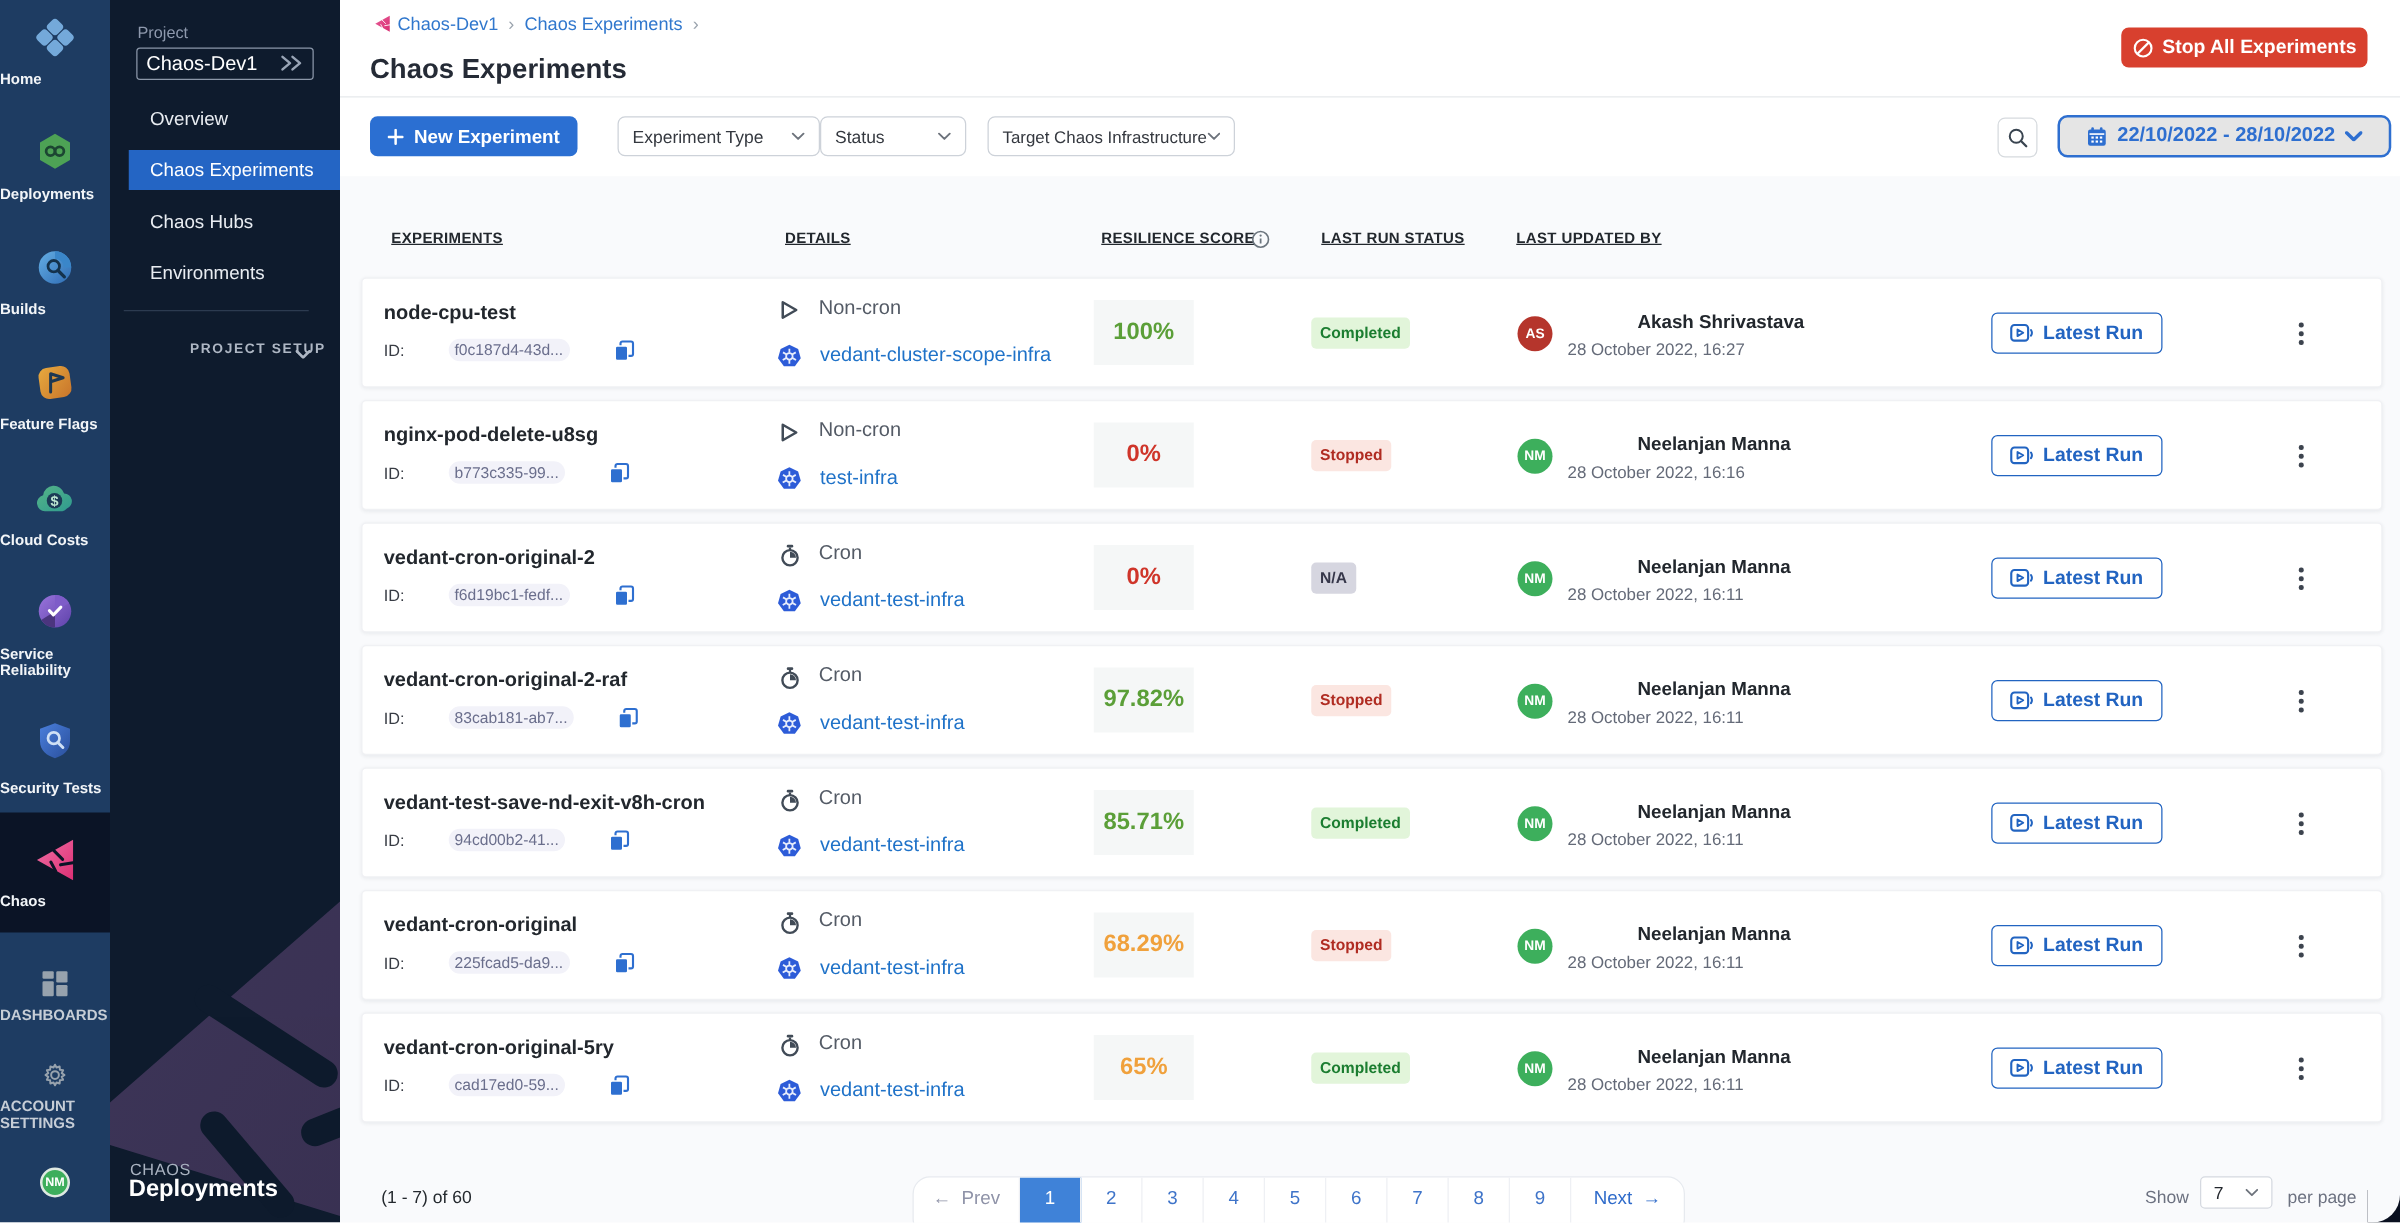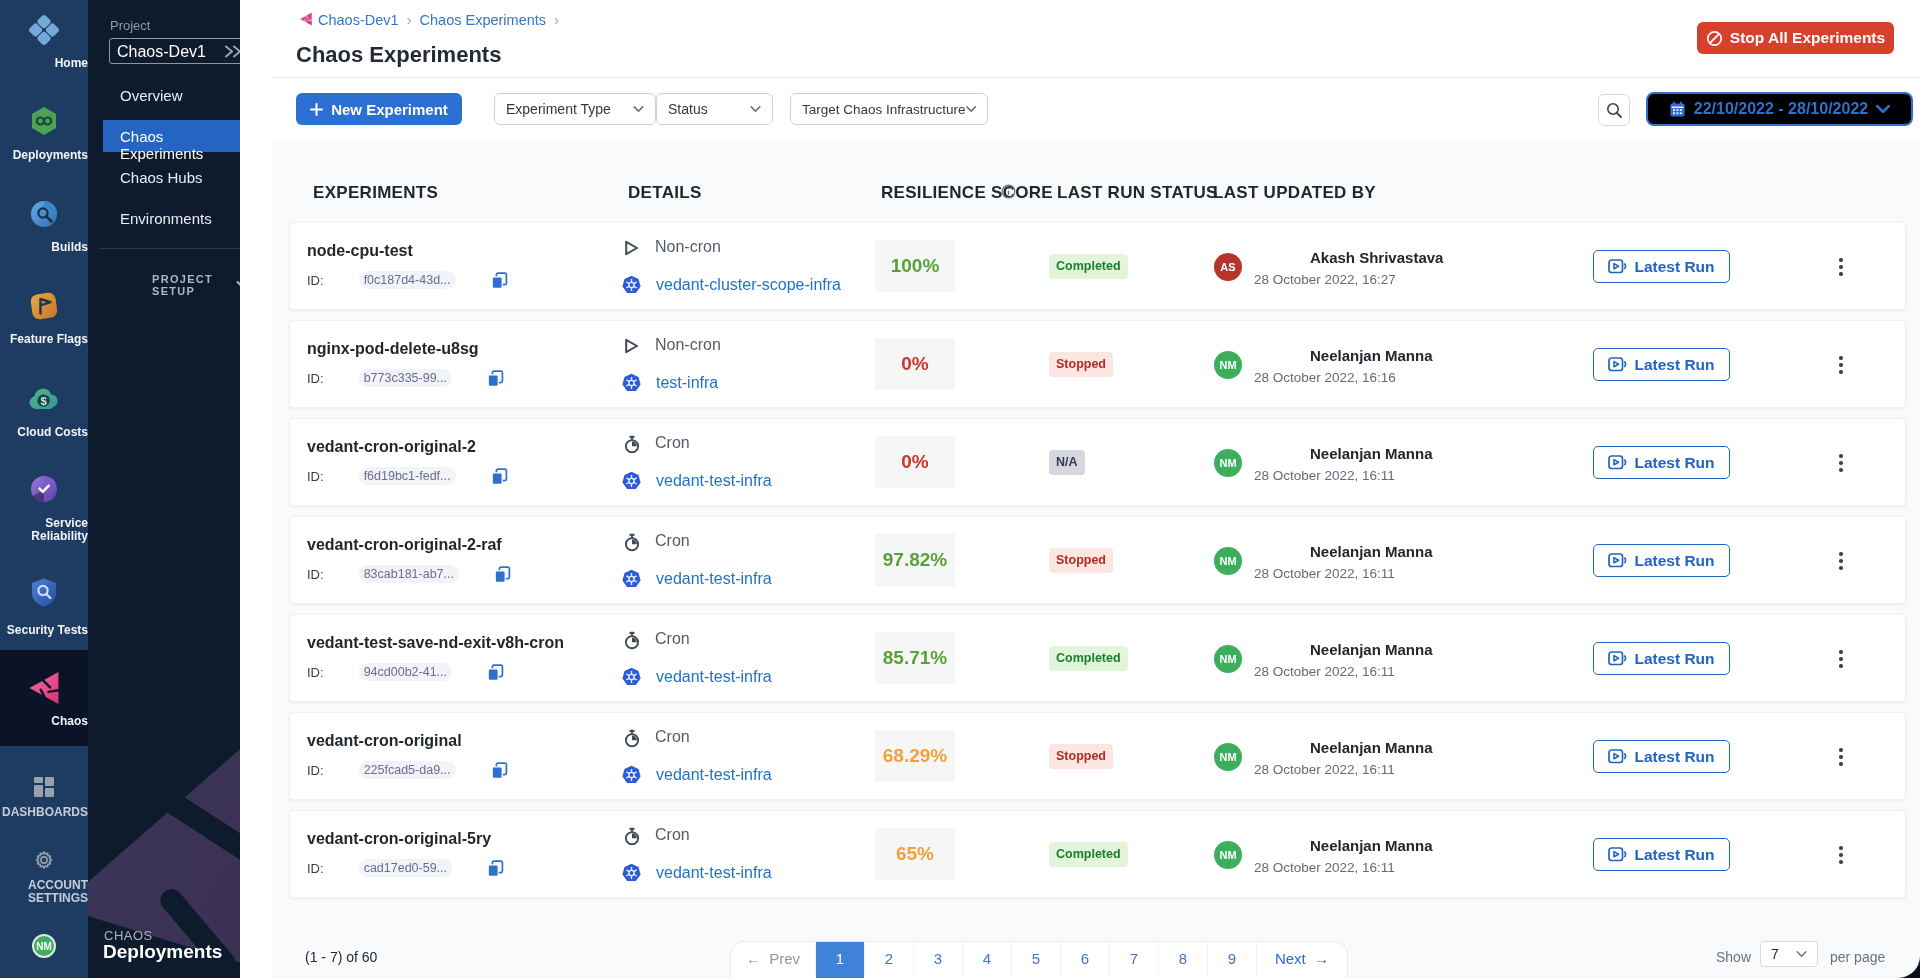--- a/index.html
+++ b/index.html
@@ -1,25 +1,25 @@
 <!DOCTYPE html>
 <html><head><meta charset="utf-8"><title>Chaos Experiments</title>
 <style>
 * { margin:0; padding:0; box-sizing:border-box; }
 html,body { width:1920px; height:978px; overflow:hidden; }
 body { font-family:"Liberation Sans", sans-serif; background:#ffffff; position:relative; }
 .abs { position:absolute; }
 #leftbar { position:absolute; left:0; top:0; width:88px; height:978px; background:#1e3c62; z-index:3; }
-.lnav { position:absolute; left:0; width:88px; text-align:right; }
+.lnav { position:absolute; left:0; width:108px; text-align:left; }
 .lnav .lbl { color:#f2f5f8; font-size:12px; font-weight:bold; line-height:13px; margin-top:5px; }
 .lnav .lbl.dim { color:#c6cdd6; font-weight:bold; }
-#projbar { position:absolute; left:88px; top:0; width:152px; height:978px; background:#0e1b2d; z-index:2; overflow:hidden; }
+#projbar { position:absolute; left:88px; top:0; width:184px; height:978px; background:#0e1b2d; z-index:2; overflow:hidden; }
 #main { position:absolute; left:272px; top:0; width:1648px; height:978px; background:#ffffff; }
 #listarea { position:absolute; left:0; top:141px; width:1648px; height:837px; background:#f9fafc; }
-.hdr { position:absolute; top:183px; font-size:17px; font-weight:bold; color:#22272d; letter-spacing:0.3px; }
+.hdr { position:absolute; top:183px; font-size:12px; font-weight:bold; color:#22272d; letter-spacing:0.3px;text-decoration:underline; }
 .card { position:absolute; left:17px; width:1617px; height:88px; background:#ffffff; border:1px solid #f0f1f4; border-radius:4px; box-shadow:0 1px 3px rgba(40,50,70,0.07); }
 .rname { position:absolute; left:17px; top:19px; font-size:16px; font-weight:bold; color:#22272d; }
 .idrow { position:absolute; left:17px; top:48px; display:flex; align-items:center;gap:28px; }
 .idlbl { font-size:13px; color:#383c44; margin-right:7px; }
 .idpill { height:18px; line-height:18px; padding:0 5px; background:#f2f2f9; border-radius:9px; font-size:12.5px; color:#6a6e8c; margin-right:7px; }
 .typtxt { position:absolute; left:365px; top:15px; font-size:16px; color:#545b66; }
 .inflnk { position:absolute; left:366px; top:53px; font-size:16px; color:#1f72c8; }
 .scorebox { position:absolute; left:585px; top:17px; width:80px; height:52px; background:#f5f7f7; display:flex; align-items:center; justify-content:center; font-size:19px; font-weight:bold; }
 .badge { position:absolute; left:759px; top:31px; height:25px; line-height:25px; padding:0 7px; border-radius:4px; font-size:12.5px; font-weight:bold; }
 .avatar { position:absolute; left:924px; top:30px; width:28px; height:28px; border-radius:50%; color:#fff; font-size:11px; font-weight:bold; text-align:center; line-height:28px; }
@@ -229,21 +229,21 @@
       <svg width="11" height="6" viewBox="0 0 12 7">
         <path d="M1 1 L6 6 L11 1" fill="none" stroke="#6d737c" stroke-width="1.8" stroke-linecap="round" stroke-linejoin="round"></path>
       </svg>
     </div>
 <div class="abs" style="left:1326px;top:94px;width:32px;height:32px;border:1px solid #d6dade;border-radius:6px;display:flex;align-items:center;justify-content:center;background:#fff;">
       <svg width="17" height="17" viewBox="0 0 17 17">
 <circle cx="7" cy="7" r="5.2" fill="none" stroke="#394450" stroke-width="1.6"></circle>
 <line x1="11" y1="11" x2="15" y2="15" stroke="#394450" stroke-width="1.8" stroke-linecap="round"></line>
 </svg>
     </div>
-<div class="abs" style="left:1374px;top:92px;width:267px;height:34px;border:2px solid #2e6fd0;border-radius:8px;background:#000000;display:flex;align-items:center;justify-content:center;gap:8px;color:#2e6fd0;font-size:16px;font-weight:bold;">
+<div class="abs" style="left:1374px;top:92px;width:267px;height:34px;border:2px solid #2e6fd0;border-radius:8px;background:#e5e5e5;display:flex;align-items:center;justify-content:center;gap:8px;color:#2e6fd0;font-size:16px;font-weight:bold;">
       <svg width="17" height="17" viewBox="0 0 17 17">
 <rect x="1.4" y="2.6" width="14.2" height="13" rx="1.8" fill="#2e6fd0"></rect>
 <rect x="4" y="0.8" width="2.1" height="3.4" rx="1" fill="#2e6fd0"></rect>
 <rect x="10.9" y="0.8" width="2.1" height="3.4" rx="1" fill="#2e6fd0"></rect>
 <rect x="2.6" y="5.6" width="11.8" height="1.3" fill="#ffffff"></rect>
 <g fill="#ffffff">
 <rect x="4.1" y="8.2" width="1.9" height="1.7"></rect>
           <rect x="7.5" y="8.2" width="1.9" height="1.7"></rect>
           <rect x="10.9" y="8.2" width="1.9" height="1.7"></rect>
 <rect x="4.1" y="11.4" width="1.9" height="1.7"></rect>

